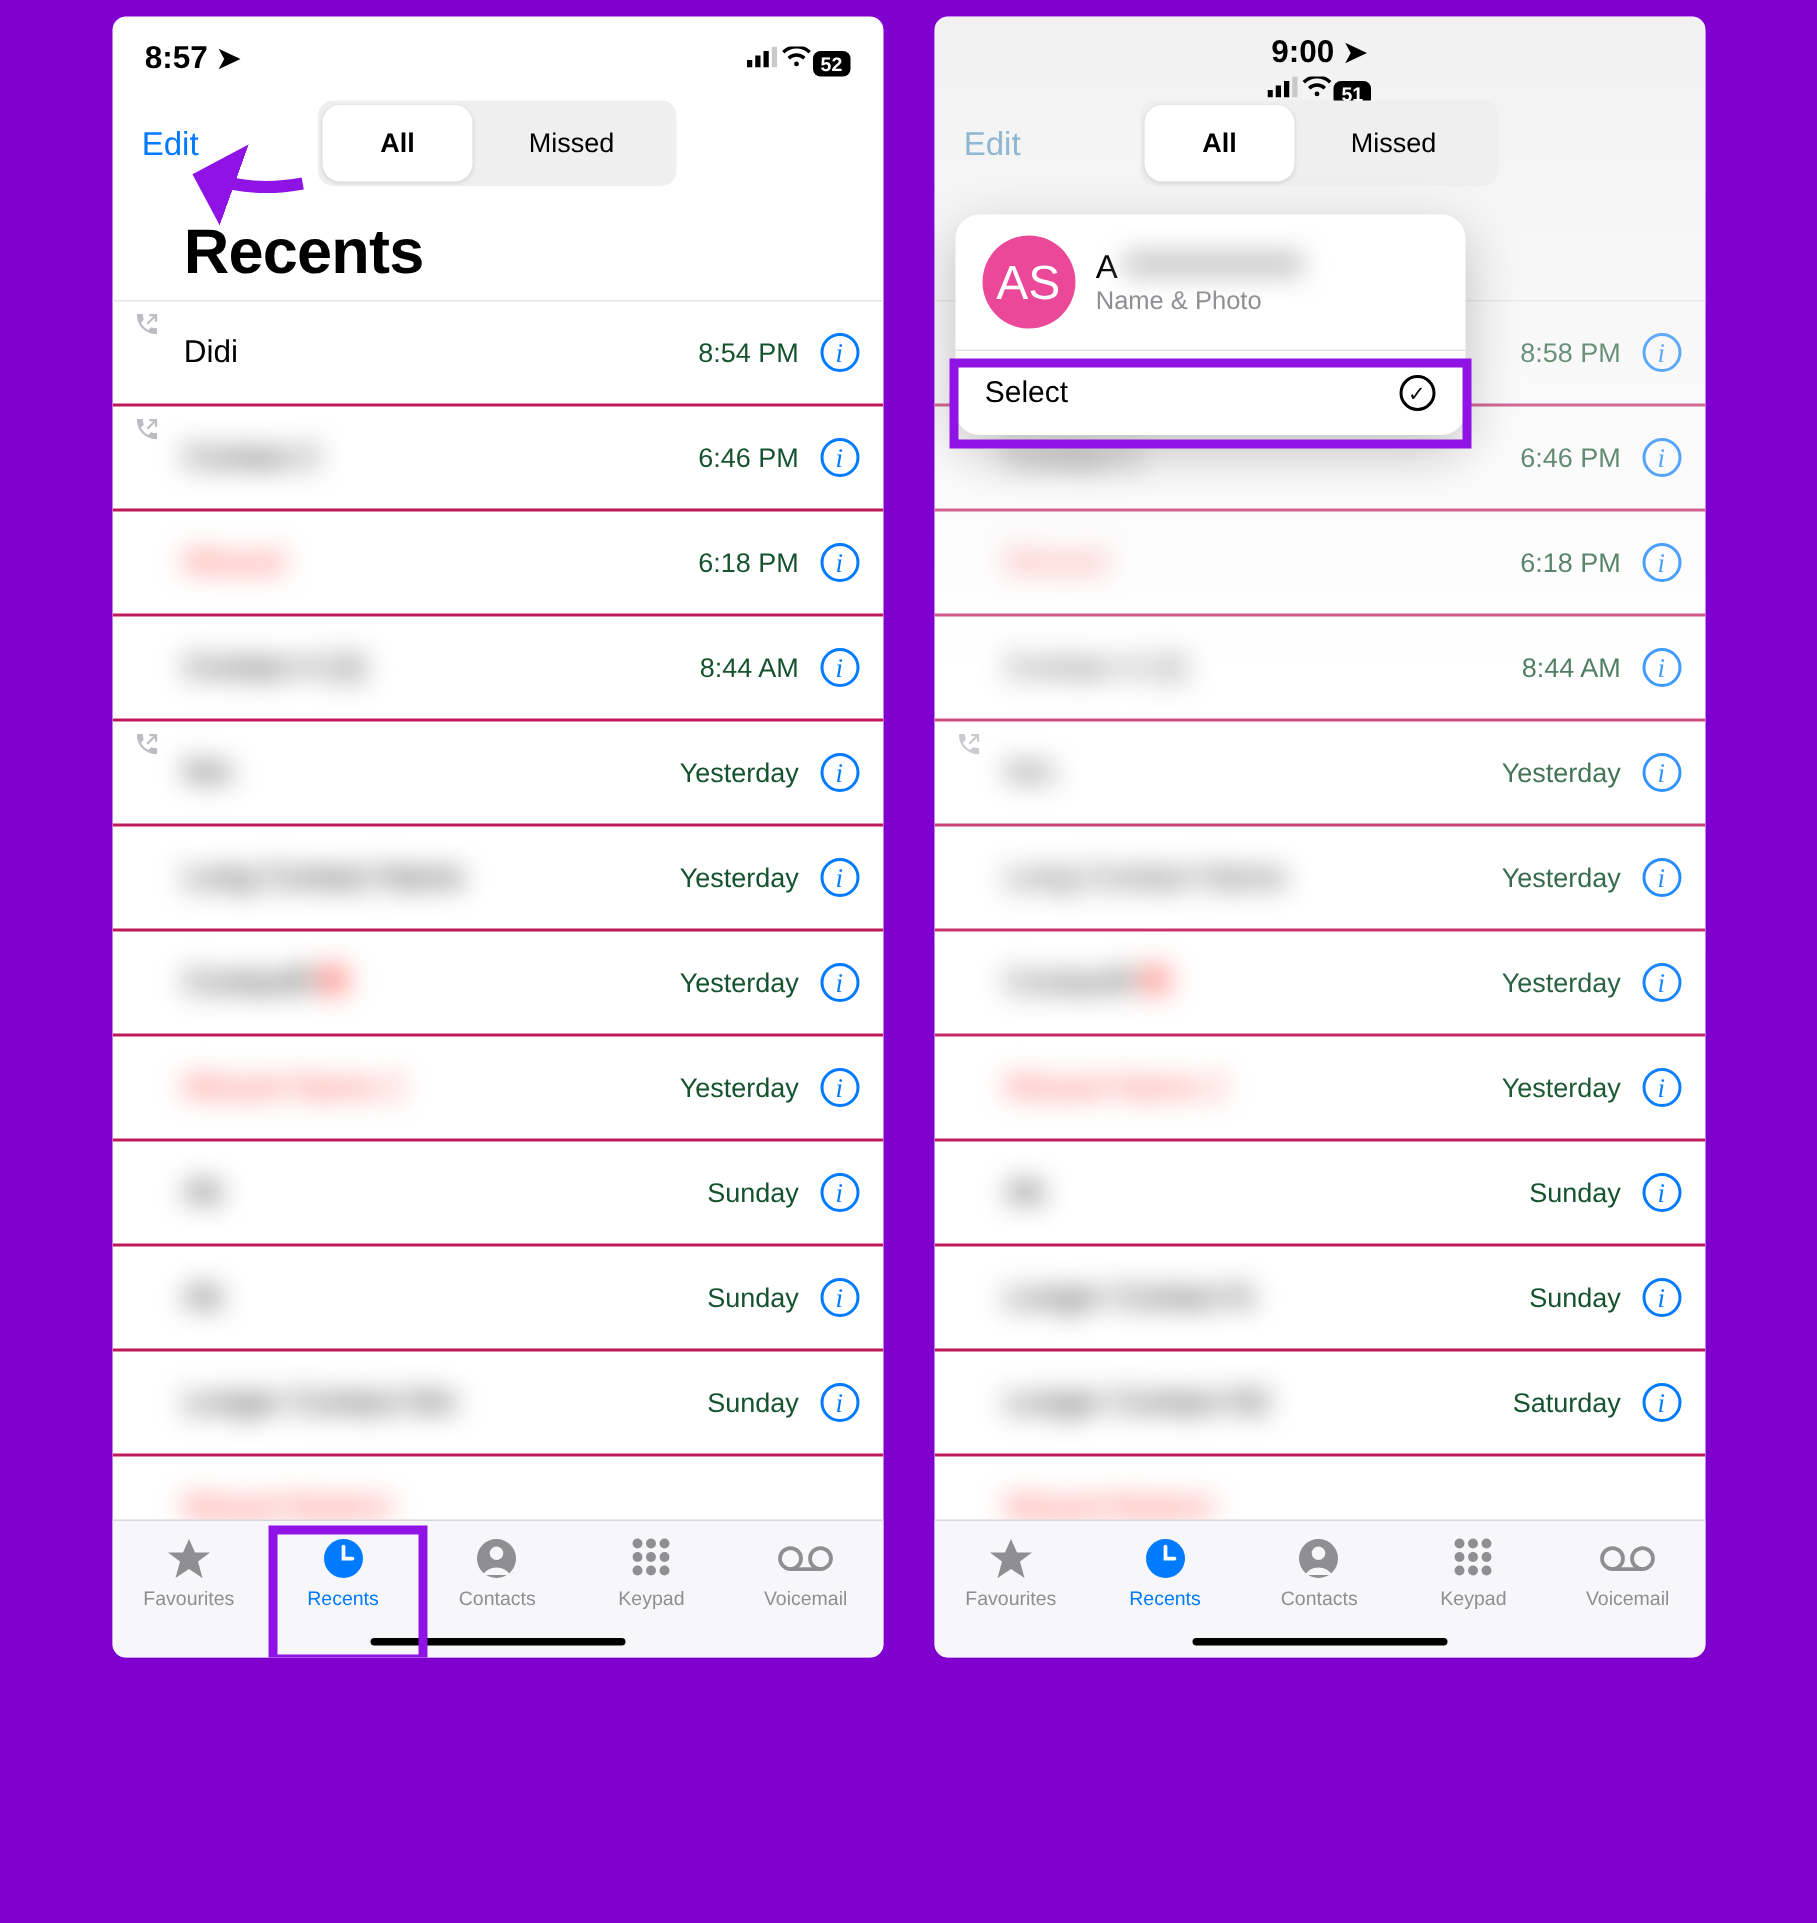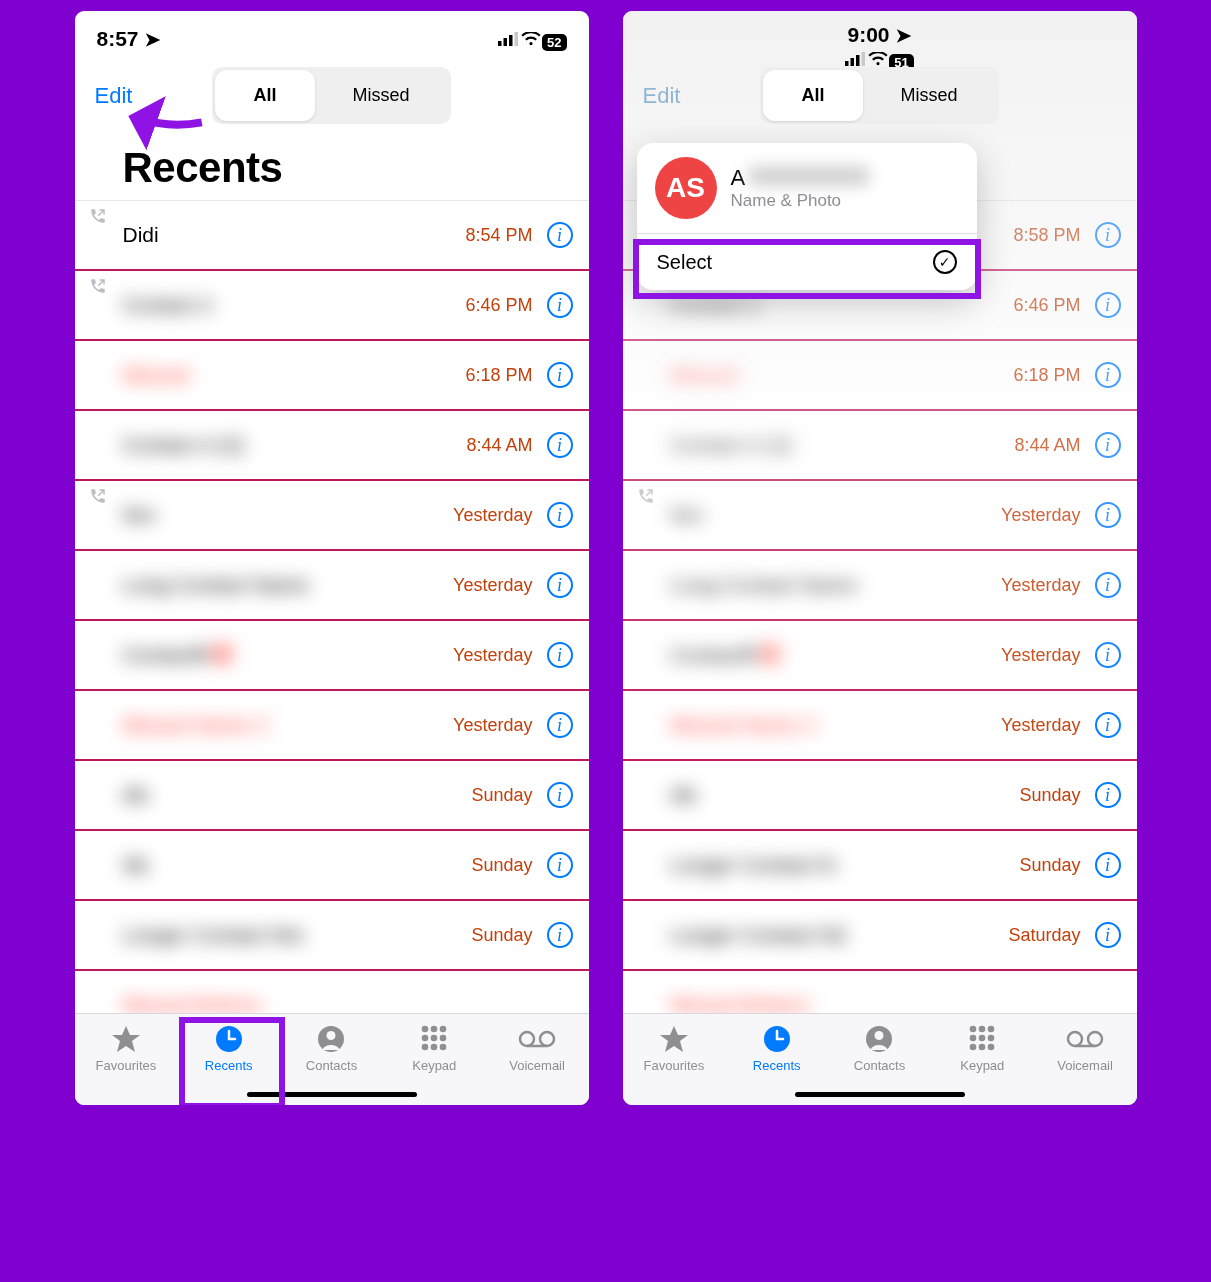--- a/index.html
+++ b/index.html
@@ -22,21 +22,21 @@
   .divider { height:1px; background:#e6e6e9; margin:0; }
   .list { flex:1; overflow:hidden; }
   .row { display:flex; align-items:center; min-height:70px; border-bottom:2px solid #be185d; padding-right:16px; position:relative; }
   .row .lead { width:46px; display:flex; justify-content:center; padding-top:6px; align-self:flex-start; }
   .row .lead .ic { color:#bcbcc2; }
   .row .mid { flex:1; padding:10px 0 10px 2px; }
   .row .name { font-size:21px; color:#000; }
   .row .sub { font-size:17px; color:#8e8e93; }
   .row .name.missed { color:#ff3b30; }
   .row .trail { display:flex; align-items:center; gap:14px; }
-  .row .time { font-size:18px; color:#c2410c; }
+  .row .time { font-size:18px; color:#14532d; }
   .info-icn { width:26px; height:26px; border:2px solid #007aff; border-radius:50%; display:flex; align-items:center; justify-content:center; color:#007aff; font-size:18px; font-family:Georgia,serif; font-style:italic; line-height:1; }
   .blur { filter: blur(9px); }
   .blur-sm { filter: blur(8px); }
   .red-dot { display:inline-block; width:16px; height:16px; background:#ff3b30; border-radius:8px; filter:blur(4px); margin-left:4px;}
   .tabbar { height:92px; background:#f7f7f9; border-top:1px solid #d8d8db; display:flex; justify-content:space-around; align-items:flex-start; padding-top:10px; }
   .tab { display:flex; flex-direction:column; align-items:center; gap:4px; font-size:13px; color:#8e8e93; width:90px; }
   .tab.active { color:#007aff; }
   .tab-icn { height:30px; display:flex; align-items:center; justify-content:center; }
   .home-ind { position:absolute; bottom:8px; left:50%; transform:translateX(-50%); width:170px; height:5px; background:#000; border-radius:3px; }
   
@@ -44,21 +44,21 @@
   .hl-recents { left:104px; bottom:-4px; width:106px; height:92px; }
   .hl-select { left:554px; top:226px; width:340px; height:62px; }
   
   .arrow-annot { position:absolute; left:60px; top:86px; transform: rotate(-28deg); z-index:40; pointer-events:none;}
   .arrow-annot svg { display:block; }
 
   
   .dim-overlay { position:absolute; inset:0; background:linear-gradient(to bottom, rgba(230,230,232,.55), rgba(255,255,255,.25) 40%, rgba(255,255,255,0) 70%); z-index:5; pointer-events:none;}
   .popup { position:absolute; left:14px; top:132px; width:340px; background:#fff; border-radius:16px; box-shadow:0 12px 36px rgba(0,0,0,.22); z-index:30; overflow:hidden; }
   .popup-row { display:flex; align-items:center; padding:14px 18px; gap:14px; }
-  .avatar { width:62px; height:62px; border-radius:31px; background:#ef4444; color:#fff; font-size:28px; font-weight:700; display:flex; align-items:center; justify-content:center; }
+  .avatar { width:62px; height:62px; border-radius:31px; background:#ec4899; color:#fff; font-size:32px; font-weight:400; display:flex; align-items:center; justify-content:center; }
   .popup-name { font-size:22px; color:#000; }
   .popup-sub { font-size:17px; color:#8e8e93; }
   .popup-div { height:1px; background:#e1e1e5; }
   .popup-action { display:flex; align-items:center; justify-content:space-between; padding:16px 20px; font-size:20px; }
   .check-circ { width:24px; height:24px; border:2px solid #000; border-radius:50%; display:flex; align-items:center; justify-content:center; font-size:14px; }
   
   .phone.right .nav-top, .phone.right .title-spacer { position:relative; z-index:2;}
   .phone.right .list, .phone.right .tabbar { position:relative; }
   .phone.right .status-bar { z-index:6; position:relative;flex-direction:column;}
   .phone.right .nav-top { z-index:6;}

